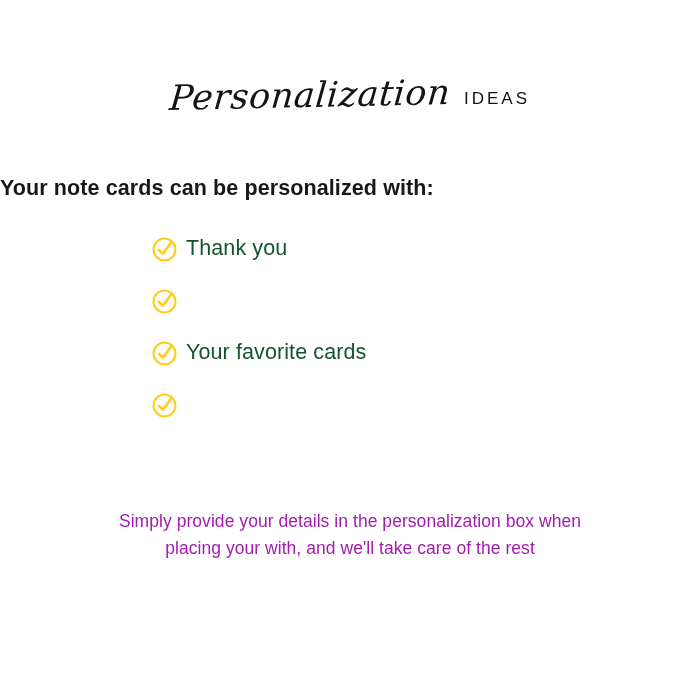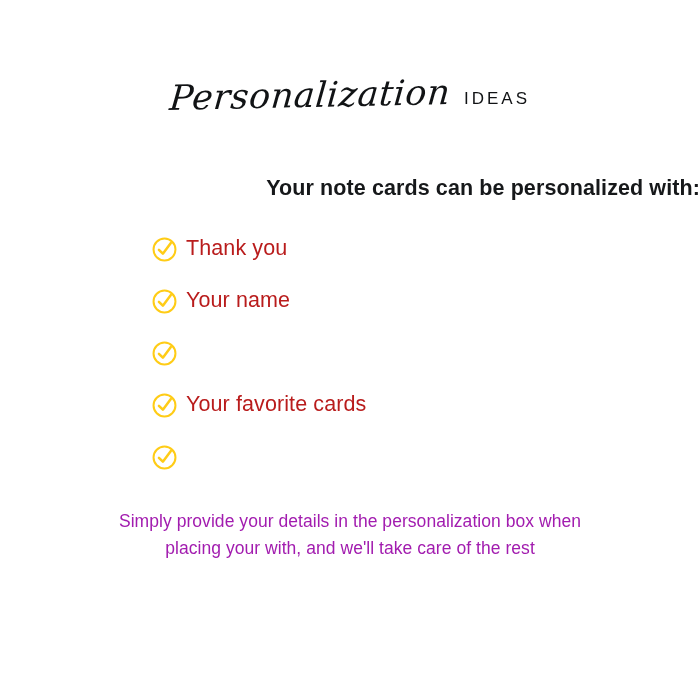--- a/index.html
+++ b/index.html
@@ -53,21 +53,21 @@
     position: relative;
     top: -3px;
   }
 
   
   .intro {
     position: absolute;
     top: 176px;
     left: 0;
     width: 700px;
-    text-align: right;
+    text-align: left;
     font-size: 21.5px;
     font-weight: 700;
     letter-spacing: 0.1px;
     color: #16181a;
   }
 
   
   .checklist {
     position: absolute;
     top: 222px;
@@ -84,21 +84,21 @@
     flex: 0 0 auto;
     width: 25px;
     height: 25px;
     display: block;
     position: relative;
     top: 1px;
   }
   .check-label {
     font-size: 21.5px;
     font-weight: 400;
-    color: #b91c1c;
+    color: #14532d;
     letter-spacing: 0.1px;
     white-space: nowrap;
   }
 
   
   .footer {
     position: absolute;
     top: 508px;
     left: 0;
     width: 700px;
@@ -128,29 +128,20 @@
     <div class="check-item">
       <span class="check-icon">
         <svg viewBox="0 0 26 26" width="25" height="25" aria-hidden="true">
           <circle cx="13" cy="13" r="11.4" fill="none" stroke="#FFCC16" stroke-width="2.1"></circle>
           <path d="M7.2 13.3 L11.3 17.4 L19.6 6.2" fill="none" stroke="#FFCC16" stroke-width="2.6" stroke-linecap="round" stroke-linejoin="round"></path>
         </svg>
       </span>
       <span class="check-label">Thank you</span>
     </div>
 
-    <div class="check-item">
-      <span class="check-icon">
-        <svg viewBox="0 0 26 26" width="25" height="25" aria-hidden="true">
-          <circle cx="13" cy="13" r="11.4" fill="none" stroke="#FFCC16" stroke-width="2.1"></circle>
-          <path d="M7.2 13.3 L11.3 17.4 L19.6 6.2" fill="none" stroke="#FFCC16" stroke-width="2.6" stroke-linecap="round" stroke-linejoin="round"></path>
-        </svg>
-      </span>
-      <span class="check-label">Your name</span>
-    </div>
 
     <div class="check-item">
       <span class="check-icon">
         <svg viewBox="0 0 26 26" width="25" height="25" aria-hidden="true">
           <circle cx="13" cy="13" r="11.4" fill="none" stroke="#FFCC16" stroke-width="2.1"></circle>
           <path d="M7.2 13.3 L11.3 17.4 L19.6 6.2" fill="none" stroke="#FFCC16" stroke-width="2.6" stroke-linecap="round" stroke-linejoin="round"></path>
         </svg>
       </span>
     </div>
 

